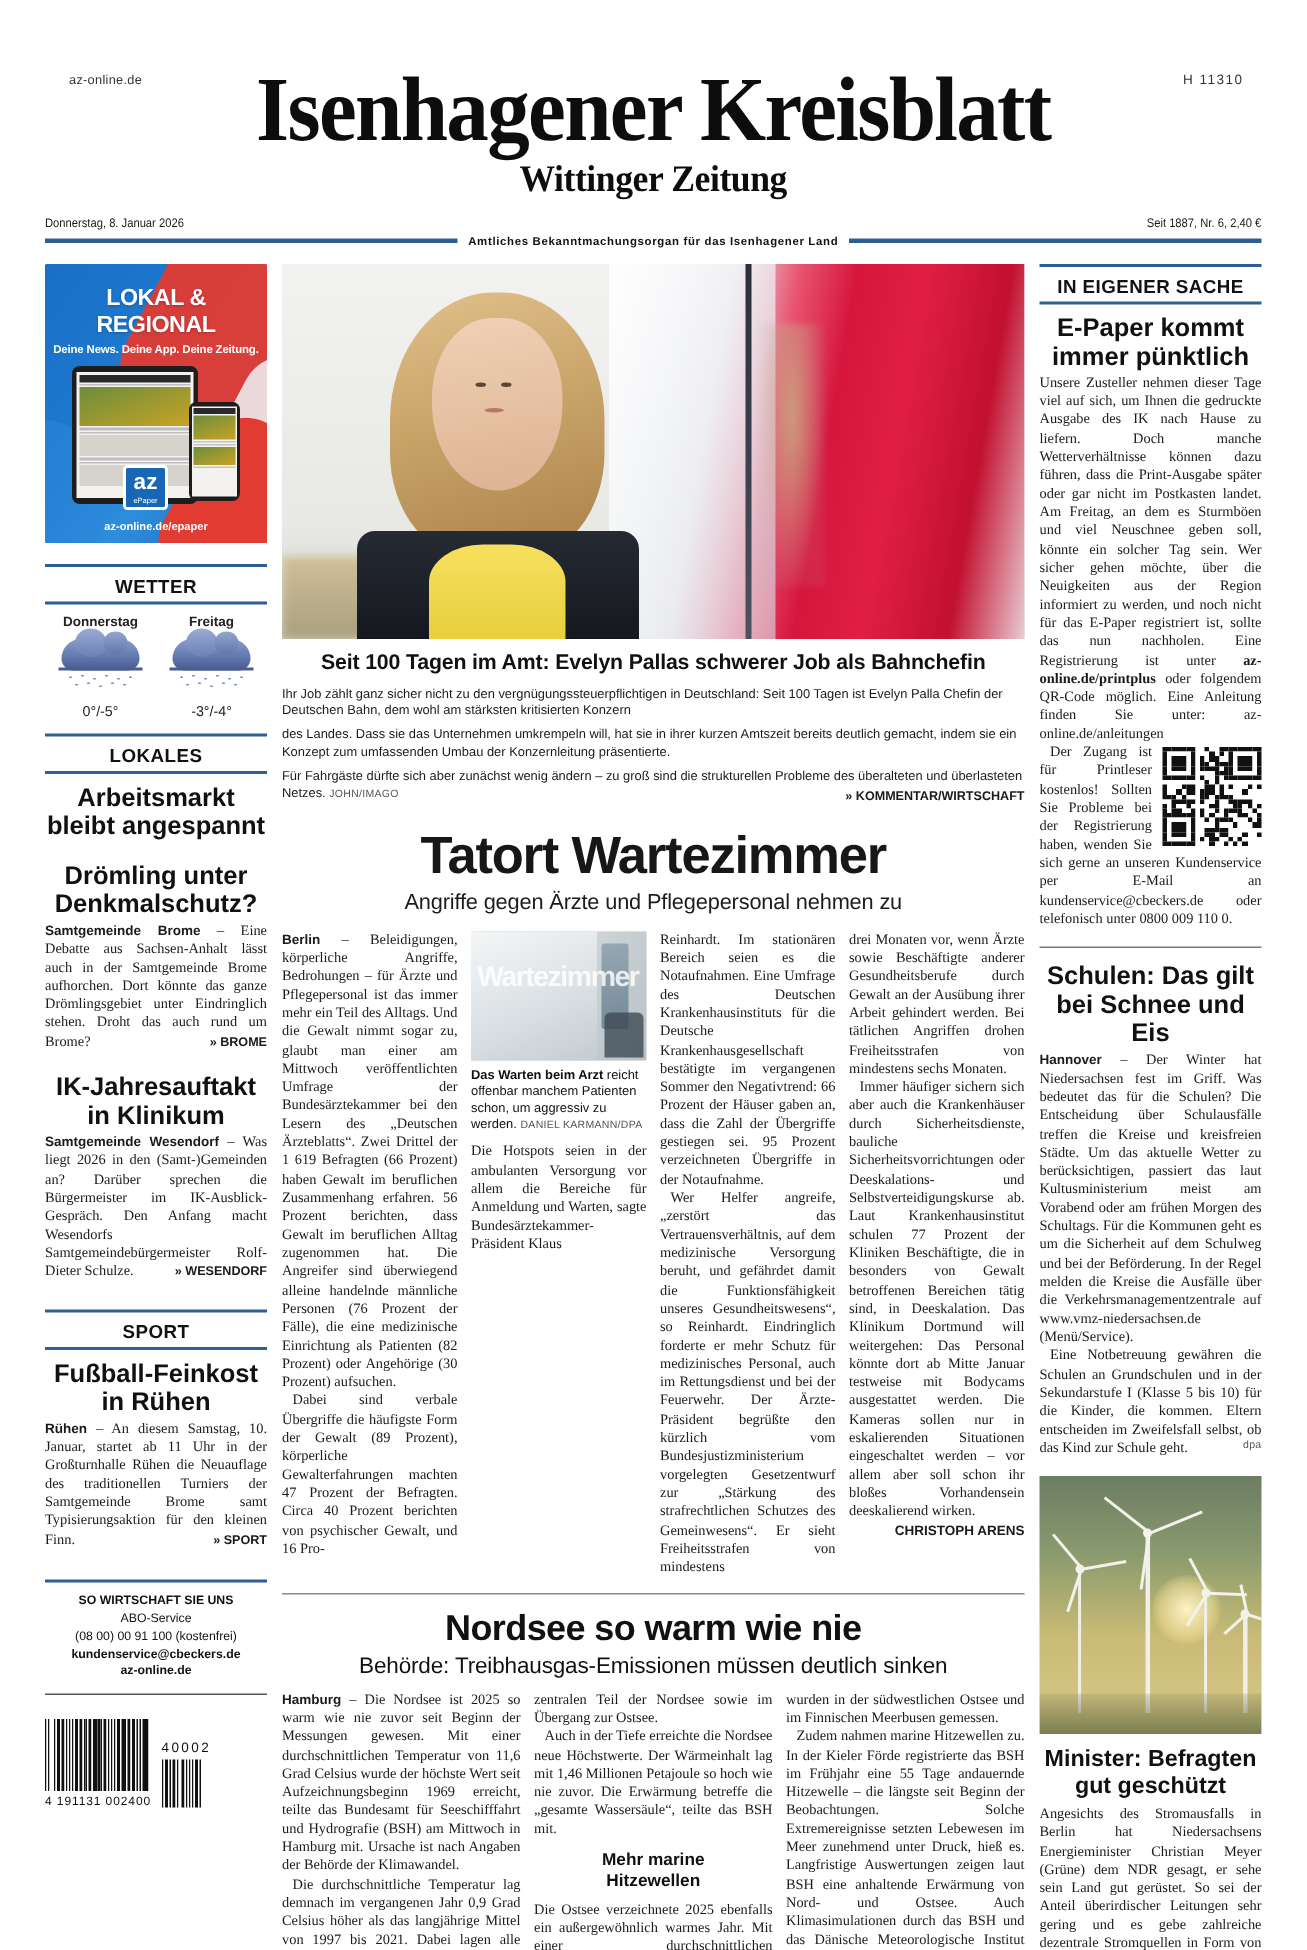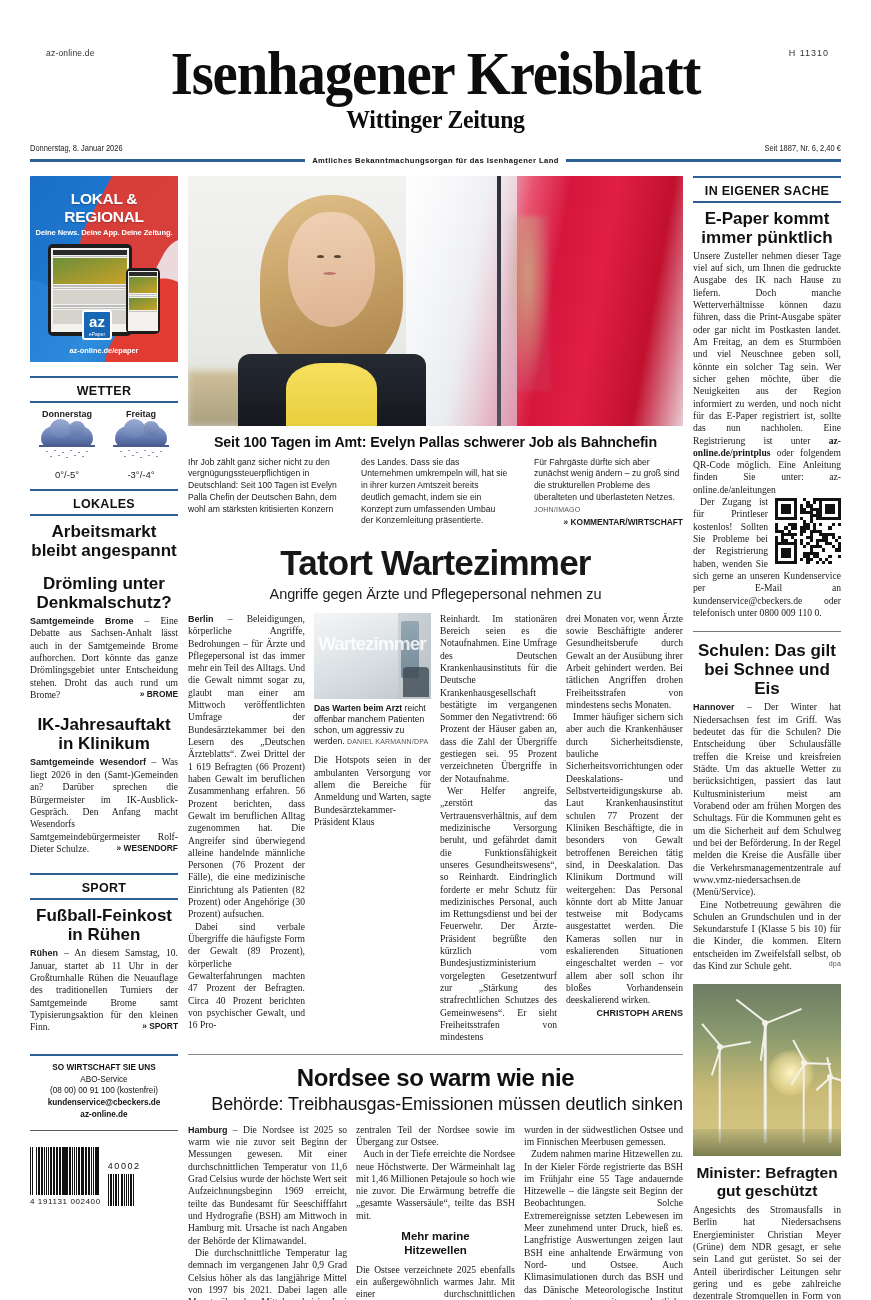--- a/index.html
+++ b/index.html
@@ -147,21 +147,21 @@
               background: #b9766c; border-radius: 50%; }
   .lp-jacket { position: absolute; left: 0; bottom: 0; width: 100%; height: 30%;
                background: linear-gradient(180deg,#262a33,#15181e); border-radius: 12px 12px 0 0; }
   .lp-blouse { position: absolute; left: 26%; bottom: 0; width: 48%; height: 26%;
                background: linear-gradient(180deg,#f6e05e,#e8cf3e); border-radius: 40% 40% 0 0; }
   .lp-trees { position: absolute; left: 0; bottom: 0; width: 26%; height: 22%;
               background: linear-gradient(180deg,#c8b27e,#9b8a61); opacity: .7; filter: blur(3px); }
 
   .cap-head { font-family: "Liberation Sans", sans-serif; font-weight: bold; font-size: 14.2px;
               text-align: center; margin-top: 8px; letter-spacing: -.1px; }
-  .lead-cols { display: flex; gap: 24px; margin-top: 7px; }
+  .lead-cols { display: flex; gap: 4px; margin-top: 7px; flex-direction: column; }
   .lead-cols .lc { flex: 1; font-family: "Liberation Sans", sans-serif; font-size: 8.6px;
                    line-height: 1.36; color: #1a1a1a; text-align: left; }
 
   
   .main-hl { font-family: "Liberation Sans", sans-serif; font-weight: bold; font-size: 35px;
              text-align: center; letter-spacing: -.8px; margin-top: 14px; color: #171717; }
   .main-sub { font-family: "Liberation Sans", sans-serif; font-size: 14.5px; text-align: center;
               margin-top: 3px; color: #1c1c1c; letter-spacing: -.1px; }
   .story4 { display: flex; gap: 9px; margin-top: 11px; }
   .story4 .sc { flex: 1; width: 25%; }
@@ -175,21 +175,21 @@
   .ap-door { position: absolute; right: 10%; top: 10%; width: 16%; height: 66%;
              background: linear-gradient(180deg,#7d96a6,#54707f); border-radius: 2px; opacity: .7; }
   .ap-chair { position: absolute; right: 2%; bottom: 2px; width: 22%; height: 34%;
               background: #3d4a55; border-radius: 4px 4px 0 0; opacity: .8; }
   .cap-txt { font-family: "Liberation Sans", sans-serif; font-size: 8.6px; line-height: 1.3; }
   .cap-txt b { font-weight: bold; }
 
   
   .bot-hl { font-family: "Liberation Sans", sans-serif; font-weight: bold; font-size: 24px;
             text-align: center; letter-spacing: -.4px; }
-  .bot-sub { font-family: "Liberation Sans", sans-serif; font-size: 18px; text-align: right;
+  .bot-sub { font-family: "Liberation Sans", sans-serif; font-size: 15px; text-align: center;
              margin-top: 2px; letter-spacing: -.1px; }
   .story3 { display: flex; gap: 9px; margin-top: 9px; }
   .story3 .sc { flex: 1; }
   .subhead { font-family: "Liberation Sans", sans-serif; font-weight: bold; font-size: 11.5px;
              text-align: center; line-height: 1.2; margin: 8px 0 6px; }
 
   
   .wind-photo { height: 172px; position: relative; overflow: hidden;
                 background: linear-gradient(180deg,#6c7d63 0%,#8a9a6e 30%,#c9bb76 62%,#d9c98a 100%); }
   .wp-sun { position: absolute; right: 18%; top: 38%; width: 46px; height: 46px; border-radius: 50%;
@@ -341,21 +341,21 @@
 
       <div>
         <div class="hl hl-side" style="white-space:pre-line">Arbeitsmarkt
 bleibt angespannt</div>
       </div>
 
       <div style="margin-top:14px">
         <div class="hl hl-side" style="white-space:pre-line">Drömling unter
 Denkmalschutz?</div>
         <div class="body-txt">
-          <p><span class="dateline">Samtgemeinde Brome</span><span> – Eine Debatte aus Sachsen-Anhalt lässt auch in der Samtgemeinde Brome aufhorchen. Dort könnte das ganze Drömlingsgebiet unter Entscheidung stehen. Droht das auch rund um Brome?</span>
+          <p><span class="dateline">Samtgemeinde Brome</span><span> – Eine Debatte aus Sachsen-Anhalt lässt auch in der Samtgemeinde Brome aufhorchen. Dort könnte das ganze Drömlingsgebiet unter Eindringlich stehen. Droht das auch rund um Brome?</span>
           <span class="ref">» BROME</span></p>
         </div>
       </div>
 
       <div style="margin-top:14px">
         <div class="hl hl-side" style="white-space:pre-line">IK-Jahresauftakt
 in Klinikum</div>
         <div class="body-txt">
           <p><span class="dateline">Samtgemeinde Wesendorf</span><span> – Was liegt 2026 in den (Samt-)Gemeinden an? Darüber sprechen die Bürgermeister im IK-Ausblick-Gespräch. Den Anfang macht Wesendorfs Samtgemeindebürgermeister Rolf-Dieter Schulze.</span>
           <span class="ref">» WESENDORF</span></p>

